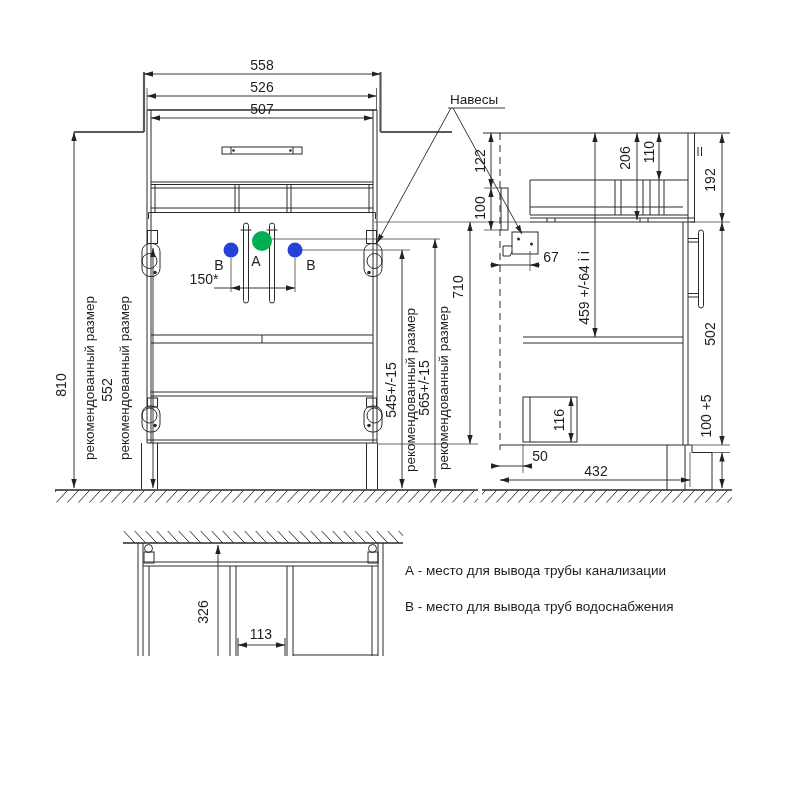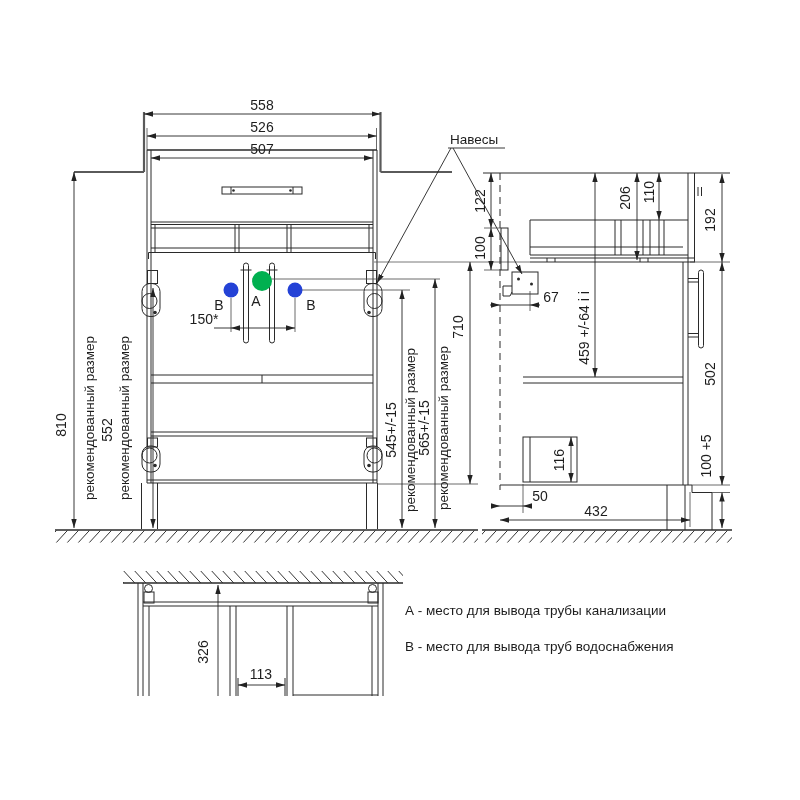--- a/index.html
+++ b/index.html
@@ -1,16 +1,16 @@
 <!DOCTYPE html>
 <html><head>
 <meta charset="utf-8">
 <style>
   html,body { margin:0; padding:0; background:#ffffff; }
-  .page { width:800px; height:656px; position:relative; background:#fff;margin-top:40px; }
+  .page { width:800px; height:656px; position:relative; background:#fff; }
   svg { display:block; }
   .ln   { stroke:#2a2a2a; stroke-width:1; fill:none; }
   .lnT  { stroke:#2a2a2a; stroke-width:1.4; fill:none; }
   .wall { stroke:#5a5a5a; stroke-width:2.2; fill:none; }
   .dim  { stroke:#222; stroke-width:0.9; fill:none; }
   .ext  { stroke:#444; stroke-width:0.8; fill:none; }
   .dash { stroke:#2a2a2a; stroke-width:1; stroke-dasharray:7 5; fill:none; }
   .proj { stroke:#555; stroke-width:0.8; fill:none; }
   .t  { font:14px "Liberation Sans", sans-serif; fill:#1d1d1d; }
   .ts { font:13.5px "Liberation Sans", sans-serif; fill:#1d1d1d; }

